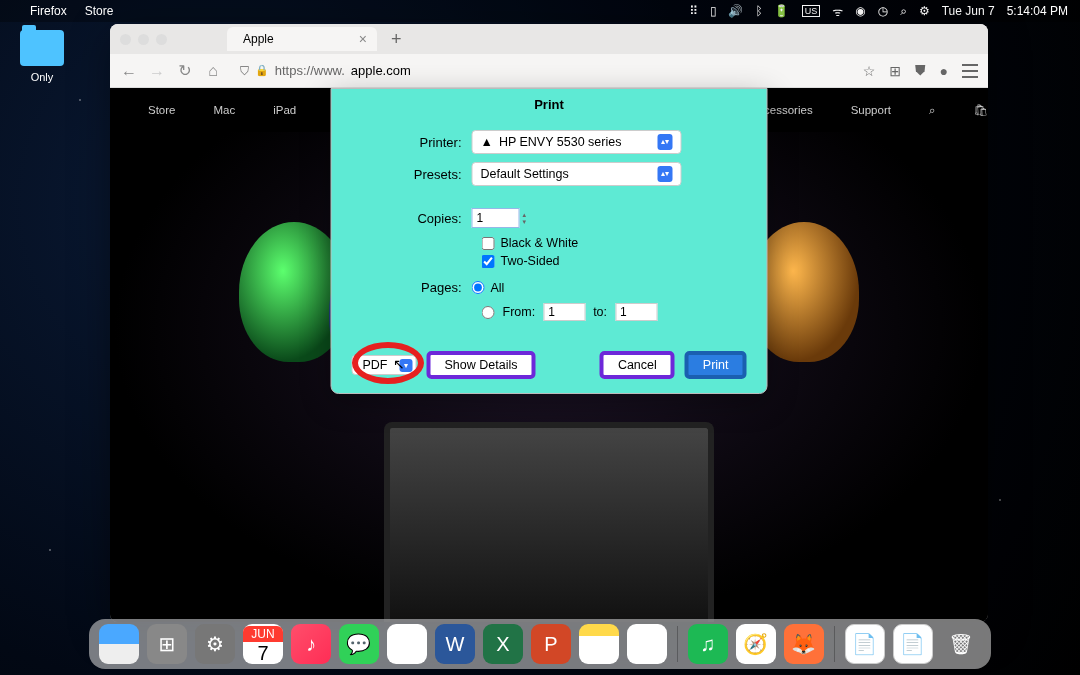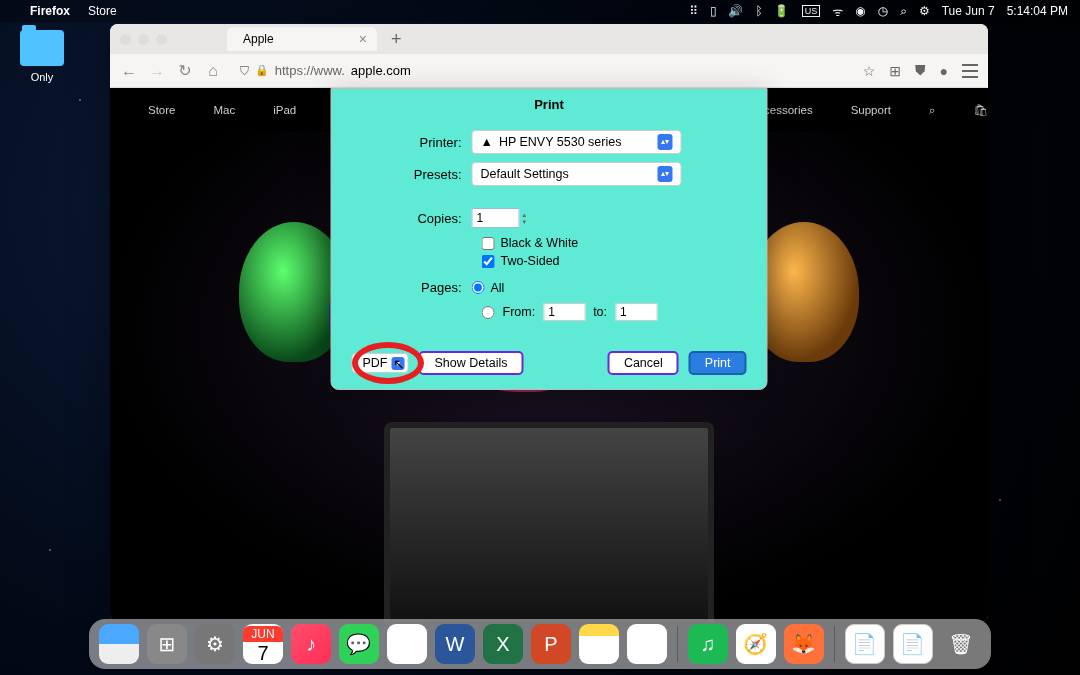--- a/index.html
+++ b/index.html
@@ -56,23 +56,23 @@
 .pd-num{width:48px;border:1px solid #96b7e8;background:#fff;padding:2px 4px;font-size:12px;}
 .pd-stepper{width:10px;display:inline-flex;flex-direction:column;margin-left:3px;font-size:7px;color:#666;line-height:1;}
 .pd-check{display:flex;align-items:center;gap:6px;margin-left:130px;font-size:12.5px;margin-bottom:4px;}
 .pd-check input{width:13px;height:13px;}
 .pd-radio{display:flex;align-items:center;gap:6px;font-size:12.5px;}
 .pd-radio input{width:13px;height:13px;}
 .pd-from{margin-left:130px;display:flex;align-items:center;gap:8px;font-size:12.5px;margin-top:4px;}
 .pd-small-num{width:42px;border:1px solid #ccc;padding:1px 4px;font-size:12px;}
 .pd-footer{display:flex;align-items:center;justify-content:space-between;padding:12px 20px 14px;}
 .pd-footer-left{display:flex;align-items:center;gap:10px;}
-.pdf-select{background:#fff;border:1px solid #ccc;border-radius:4px;padding:2px 3px 2px 10px;font-size:12.5px;display:flex;align-items:center;gap:4px;}
+.pdf-select{background:#fff;border:1px solid #ccc;border-radius:4px;padding:2px 3px 2px 10px;font-size:12.5px;display:flex;align-items:center;gap:12px;}
 .pdf-select .mini-arrow{width:13px;height:13px;background:#3477f5;border-radius:3px;color:#fff;font-size:8px;display:flex;align-items:center;justify-content:center;}
-.btn{border:2px solid #6d28d9;background:#fff;border-radius:5px;padding:3px 14px;font-size:12.5px;}
+.btn{border:4px solid #6d28d9;background:#fff;border-radius:5px;padding:3px 14px;font-size:12.5px;}
 .btn-primary{background:#2b7de1;border-color:#1a5fb0;color:#fff;}
 .pd-footer-right{display:flex;gap:10px;}
 
 .red-circle{position:absolute;border:6px solid #e62020;border-radius:50%;width:72px;height:42px;z-index:20;left:352px;top:342px;pointer-events:none;}
 .cursor{position:absolute;left:393px;top:356px;z-index:21;pointer-events:none;font-size:14px;color:#000;}
 
 .dock{position:absolute;bottom:6px;left:50%;transform:translateX(-50%);background:rgba(220,220,220,0.55);border-radius:16px;padding:5px 10px;display:flex;align-items:center;gap:8px;backdrop-filter:blur(10px);}
 .dock-item{width:40px;height:40px;border-radius:9px;display:flex;align-items:center;justify-content:center;font-size:20px;color:#fff;}
 .dock-sep{width:1px;height:36px;background:rgba(0,0,0,0.25);margin:0 2px;}
 .d-finder{background:linear-gradient(180deg,#4aa8ff 50%,#eee 50%);}
@@ -96,21 +96,21 @@
 .d-trash{background:transparent;}
 </style>
 </head>
 <body>
 
 <div class="stars"></div>
 
 <div class="menubar">
   <div class="menubar-left">
     <span></span>
-    <span style="font-weight:700">Firefox</span>
+    <span style="font-weight:400">Firefox</span>
     <span>Store</span>
   </div>
   <div class="menubar-right">
     <span>⠿</span>
     <span>▯</span>
     <span>🔊</span>
     <span>ᛒ</span>
     <span>🔋</span>
     <span style="border:1px solid #fff;padding:0 2px;font-size:9px">US</span>
     <span>ᯤ</span>

